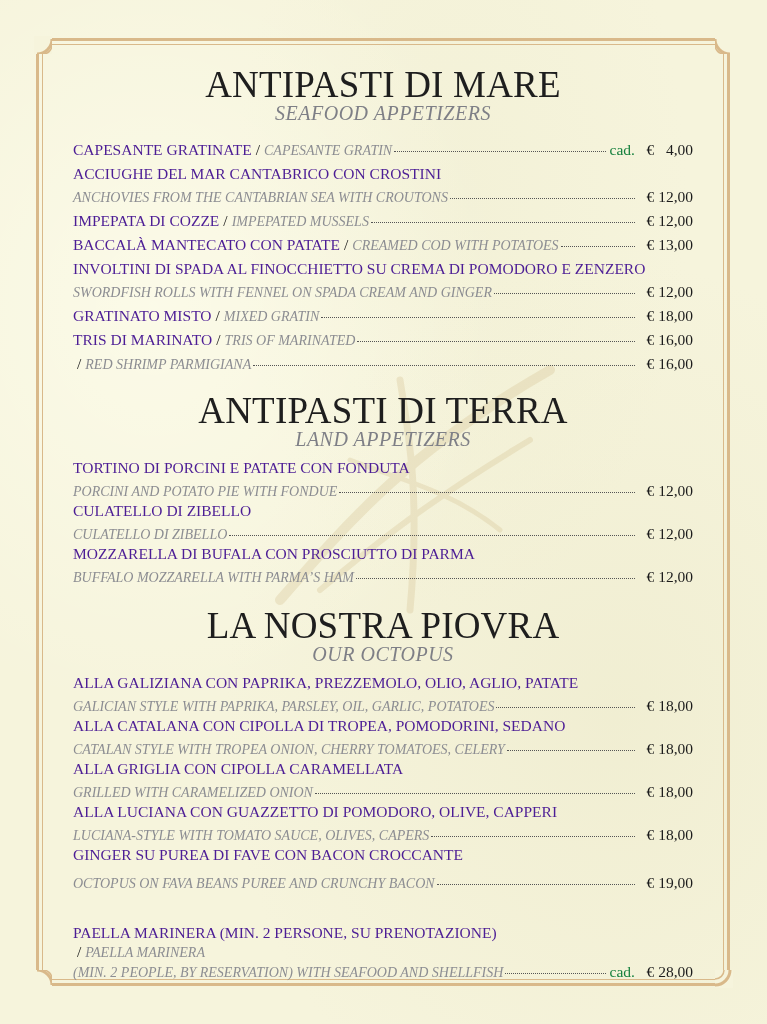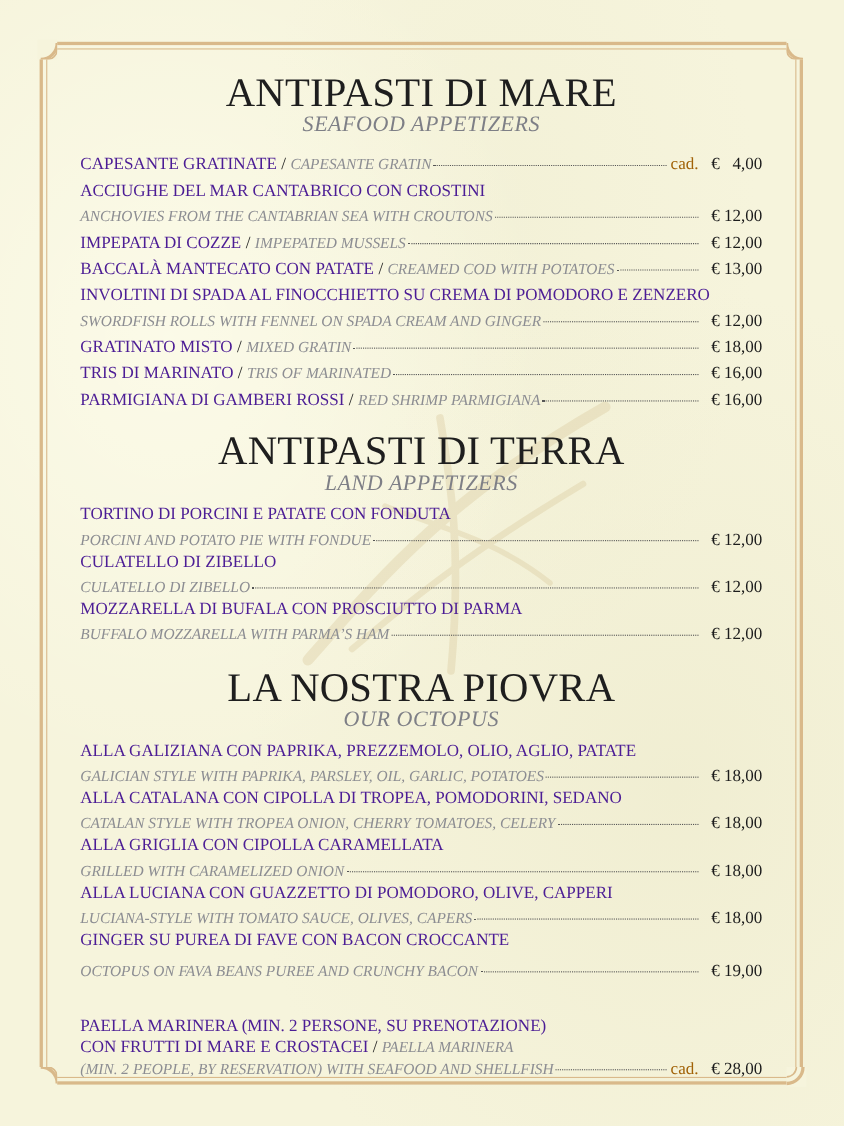--- a/index.html
+++ b/index.html
@@ -100,21 +100,21 @@
       top: -3px;
       min-width: 10px;
     }
     .price {
       color: #1c1c1c;
       text-align: right;
       min-width: 54px;
       font-family: Liberation Serif, serif;
     }
     .cad {
-      color: #a16207;
+      color: #15803d;
       margin-right: 4px;
     }
     .sep { color: #1c1c1c; margin: 0 4px; }
   </style>
 </head>
 <body>
 
 <div class="frame-outer"></div>
 <div class="frame-inner"></div>
 
@@ -221,21 +221,20 @@
     <div class="row">
       <span class="it">TRIS DI MARINATO</span>
         <span class="sep">/</span>
         <span class="en">TRIS OF MARINATED</span>
       <span class="dots"></span>
       <span class="price">€ 16,00</span>
     </div>
   </div>
   <div class="item">
     <div class="row">
-      <span class="it">PARMIGIANA DI GAMBERI ROSSI</span>
         <span class="sep">/</span>
         <span class="en">RED SHRIMP PARMIGIANA</span>
       <span class="dots"></span>
       <span class="price">€ 16,00</span>
     </div>
   </div>
 
   <div style="height:20px"></div>
 
   <div class="section-head">
@@ -334,21 +333,20 @@
     </div>
   </div>
 
   <div style="height:28px"></div>
 
   <div class="item" style="line-height:19px">
     <div class="row">
         <span class="it">PAELLA MARINERA (MIN. 2 PERSONE, SU PRENOTAZIONE)</span>
       </div>
     <div class="row">
-      <span class="it">CON FRUTTI DI MARE E CROSTACEI</span>
         <span class="sep">/</span>
         <span class="en">PAELLA MARINERA</span>
     </div>
     <div class="row">
       <span class="en">(MIN. 2 PEOPLE, BY RESERVATION) WITH SEAFOOD AND SHELLFISH</span>
       <span class="dots"></span>
       <span class="cad">cad.</span>
         <span class="price">€ 28,00</span>
     </div>
   </div>

